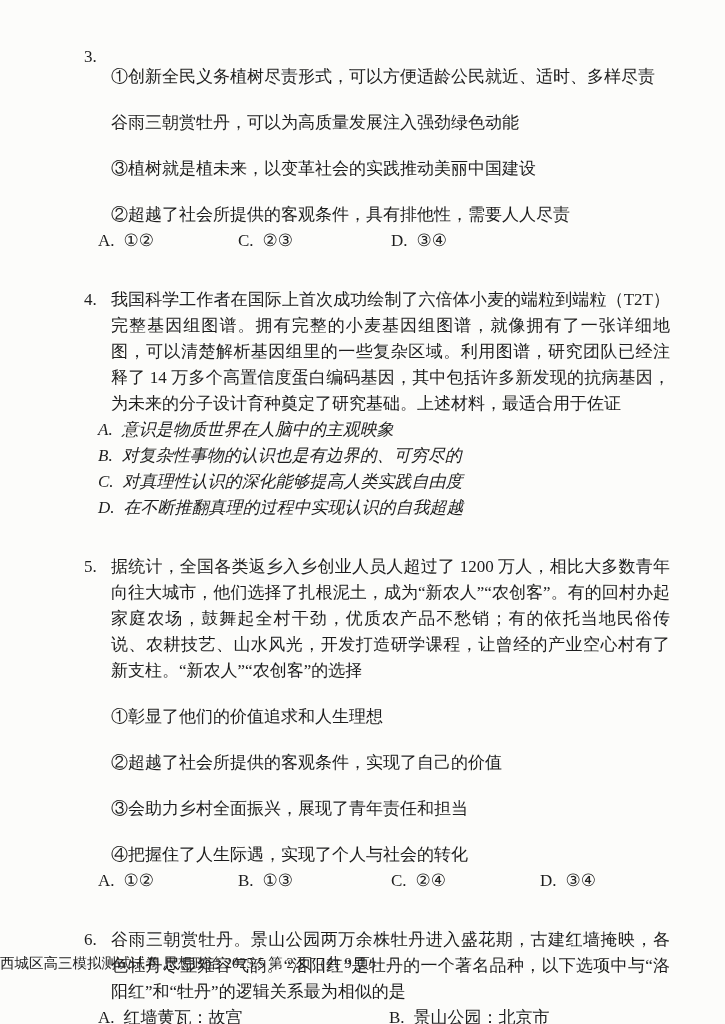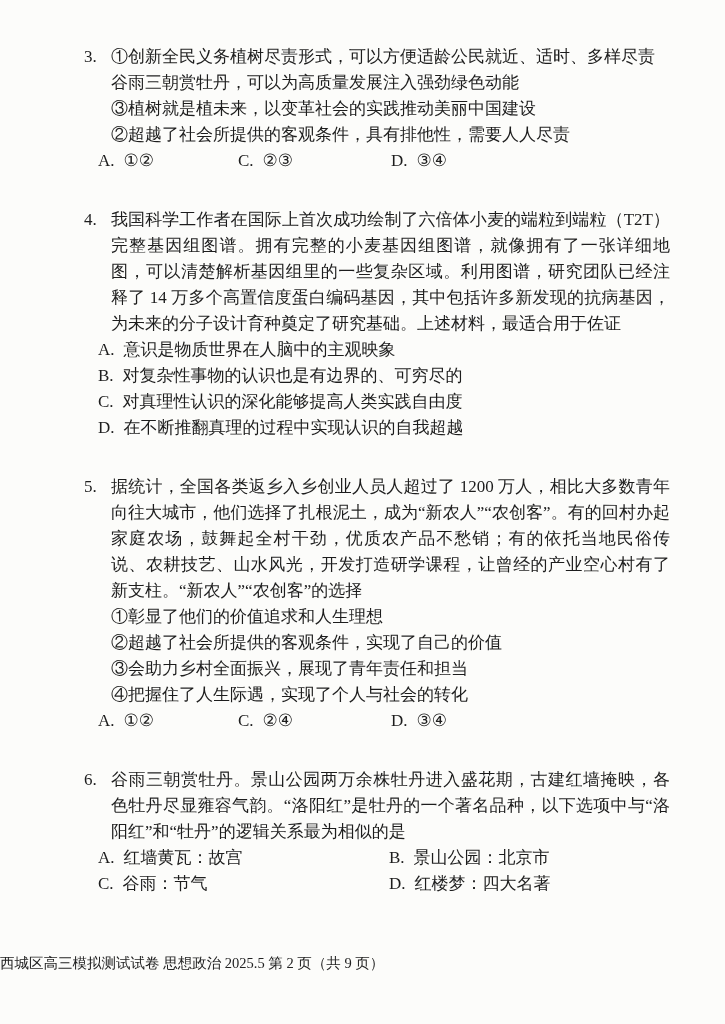--- a/index.html
+++ b/index.html
@@ -28,30 +28,30 @@
   }
   .qnum {
     flex: 0 0 27px;
     width: 27px;
   }
   .qbody { flex: 1; min-width: 0; }
   .stem {
     margin: 0;
     text-align: justify;
   }
-  .statements > div { text-align: justify; }
+  .statements > div { text-align: justify; margin-top: 20px; }
   .choices-row {
     display: flex;
     margin-left: -13px;
   }
   .choices-row .choice:nth-child(1) { flex: 0 0 140px; }
   .choices-row .choice:nth-child(2) { flex: 0 0 153px; }
   .choices-row .choice:nth-child(3) { flex: 0 0 149px; }
   .choices-row .choice:nth-child(4) { flex: 1; }
-  .choices-list .choice { display: block; margin-left: -13px; }
+  .choices-list .choice { display: block; margin-left: -13px; font-style: italic; }
   .choices-grid {
     display: grid;
     grid-template-columns: 291px 1fr;
     margin-left: -13px;
   }
   .choice-label { margin-right: 9px; }
   .footer {
     position: absolute;
     top: 952px;
     left: 0;
@@ -103,20 +103,21 @@
       <div class="qbody">
         <p class="stem">据统计，全国各类返乡入乡创业人员人超过了 1200 万人，相比大多数青年向往大城市，他们选择了扎根泥土，成为“新农人”“农创客”。有的回村办起家庭农场，鼓舞起全村干劲，优质农产品不愁销；有的依托当地民俗传说、农耕技艺、山水风光，开发打造研学课程，让曾经的产业空心村有了新支柱。“新农人”“农创客”的选择</p>
         <div class="statements">
           <div>①彰显了他们的价值追求和人生理想</div>
           <div>②超越了社会所提供的客观条件，实现了自己的价值</div>
           <div>③会助力乡村全面振兴，展现了青年责任和担当</div>
           <div>④把握住了人生际遇，实现了个人与社会的转化</div>
         </div>
         <div class="choices-row">
           <span class="choice"><span class="choice-label">A.</span><span>①②</span></span>
+          <span class="choice"><span class="choice-label">B.</span><span>①③</span></span>
           <span class="choice"><span class="choice-label">C.</span><span>②④</span></span>
           <span class="choice"><span class="choice-label">D.</span><span>③④</span></span>
         </div>
       </div>
     </div>
 
     <div class="question">
       <div class="qnum">6.</div>
       <div class="qbody">
         <p class="stem">谷雨三朝赏牡丹。景山公园两万余株牡丹进入盛花期，古建红墙掩映，各色牡丹尽显雍容气韵。“洛阳红”是牡丹的一个著名品种，以下选项中与“洛阳红”和“牡丹”的逻辑关系最为相似的是</p>

